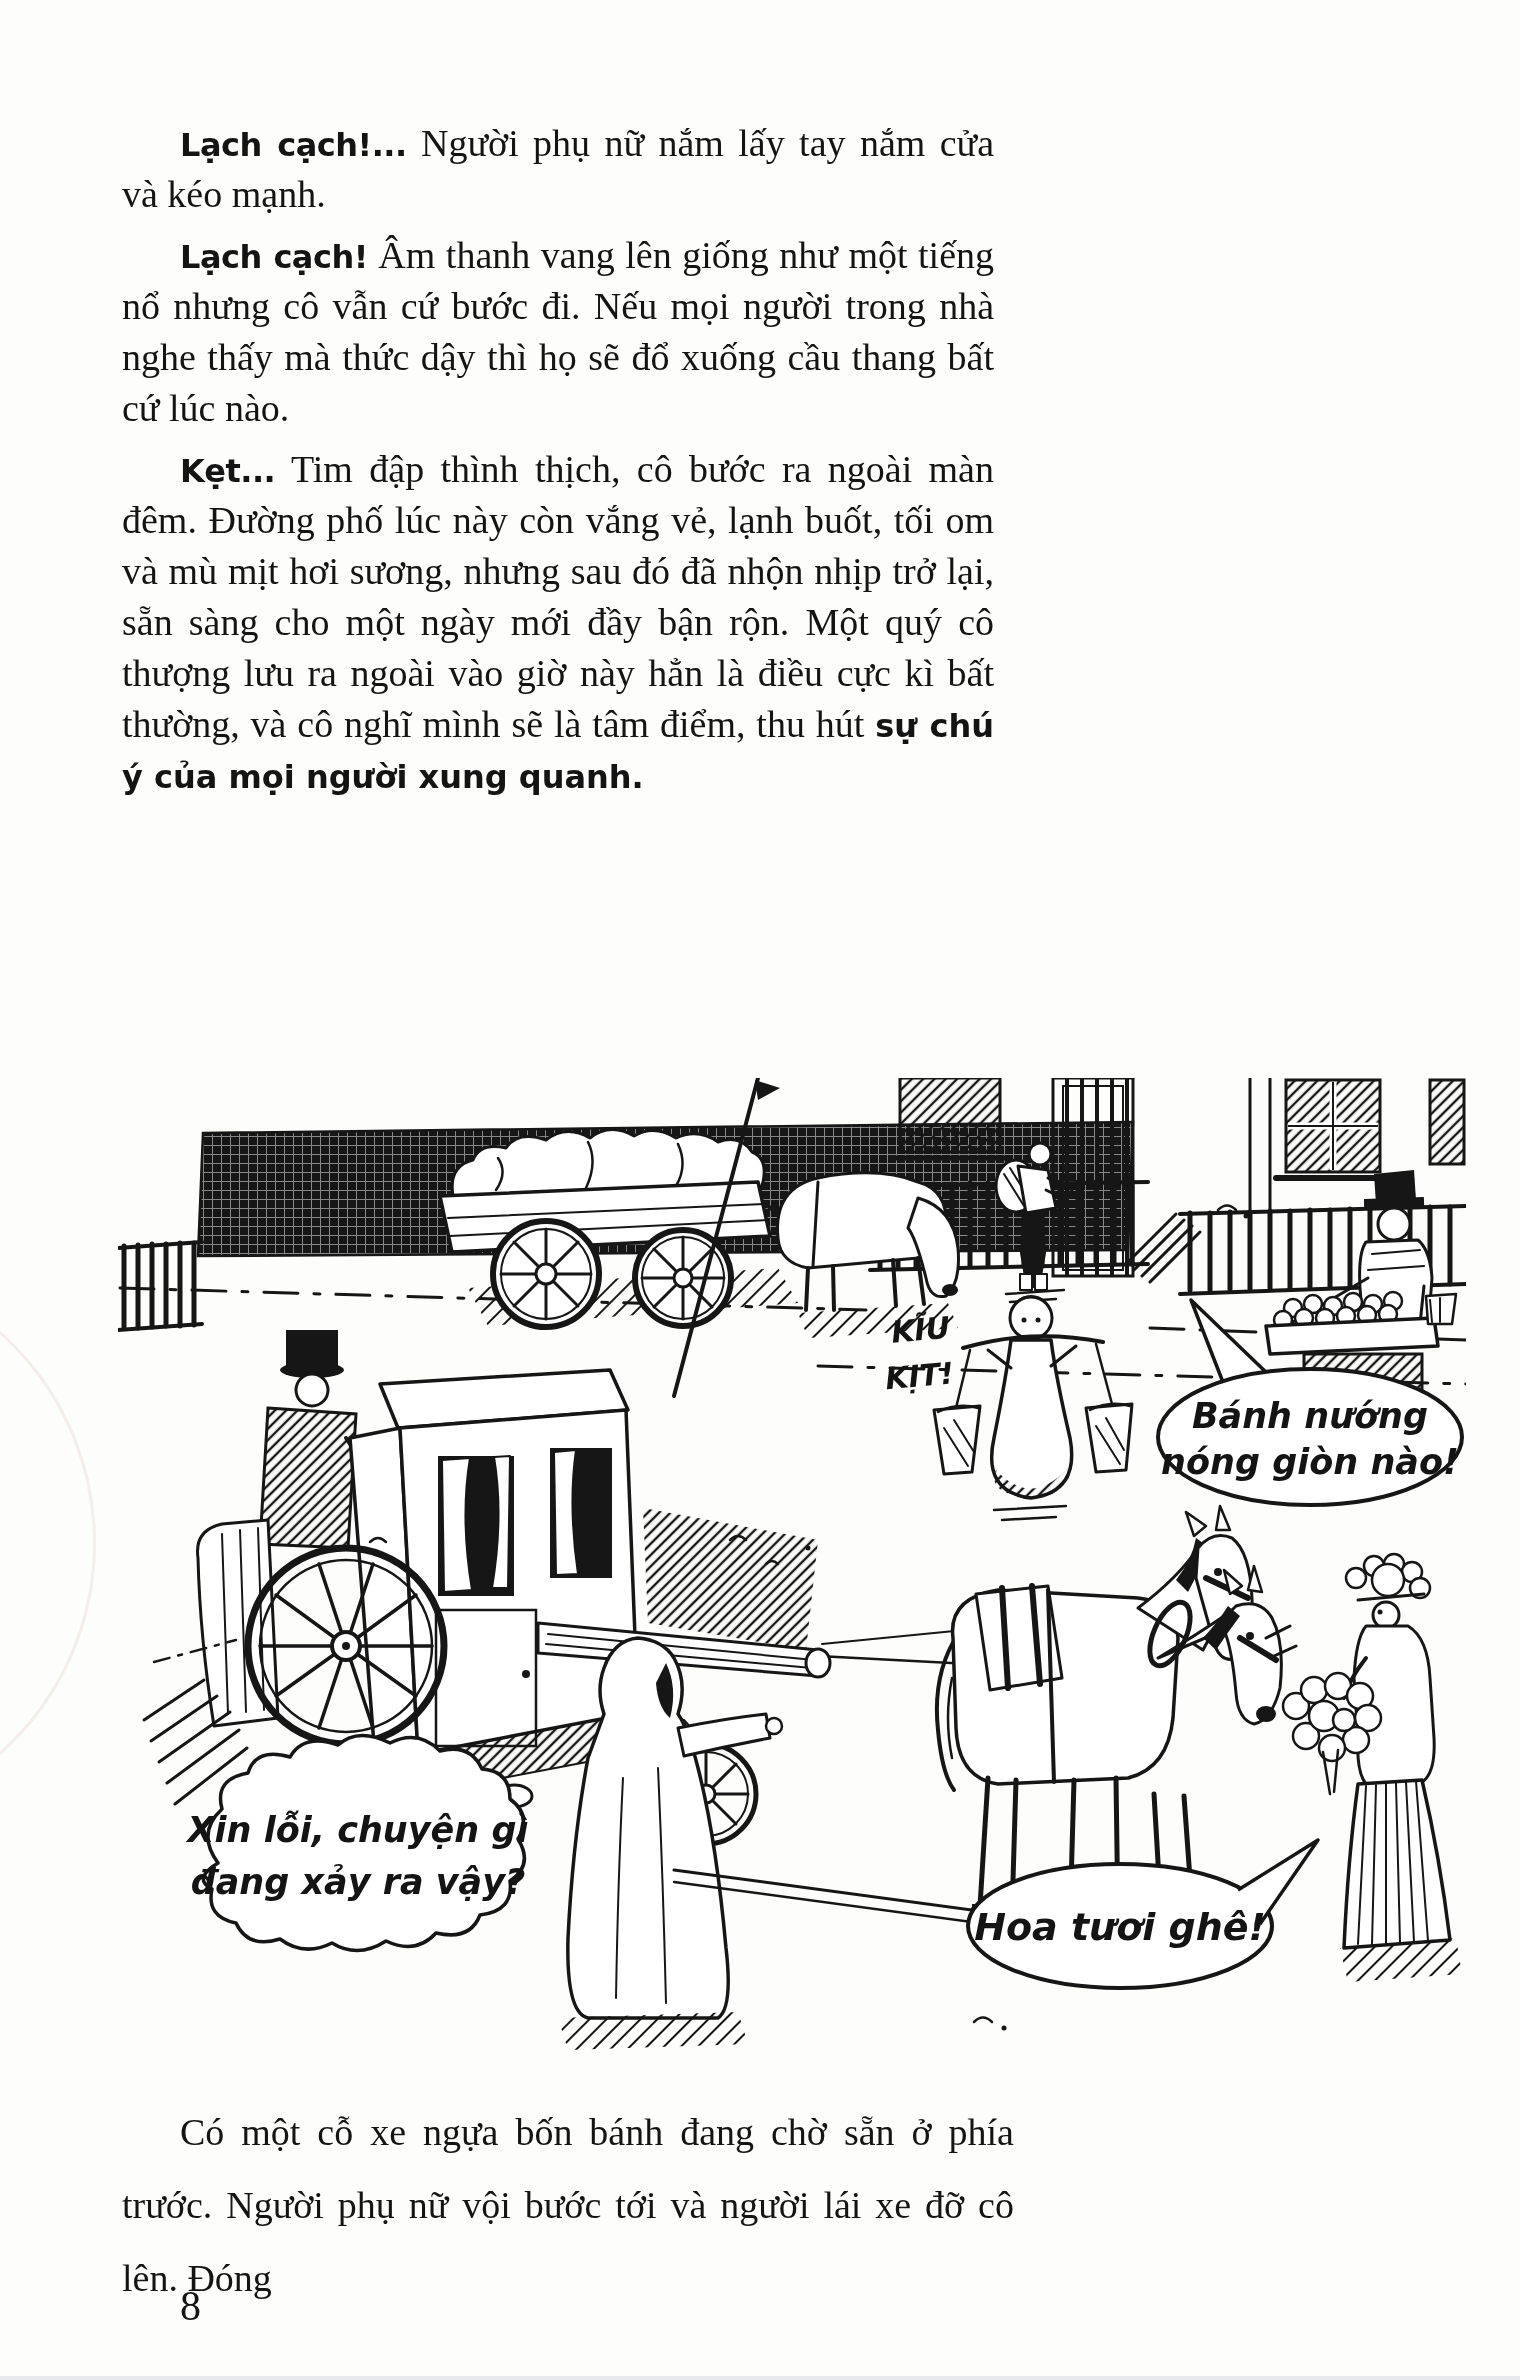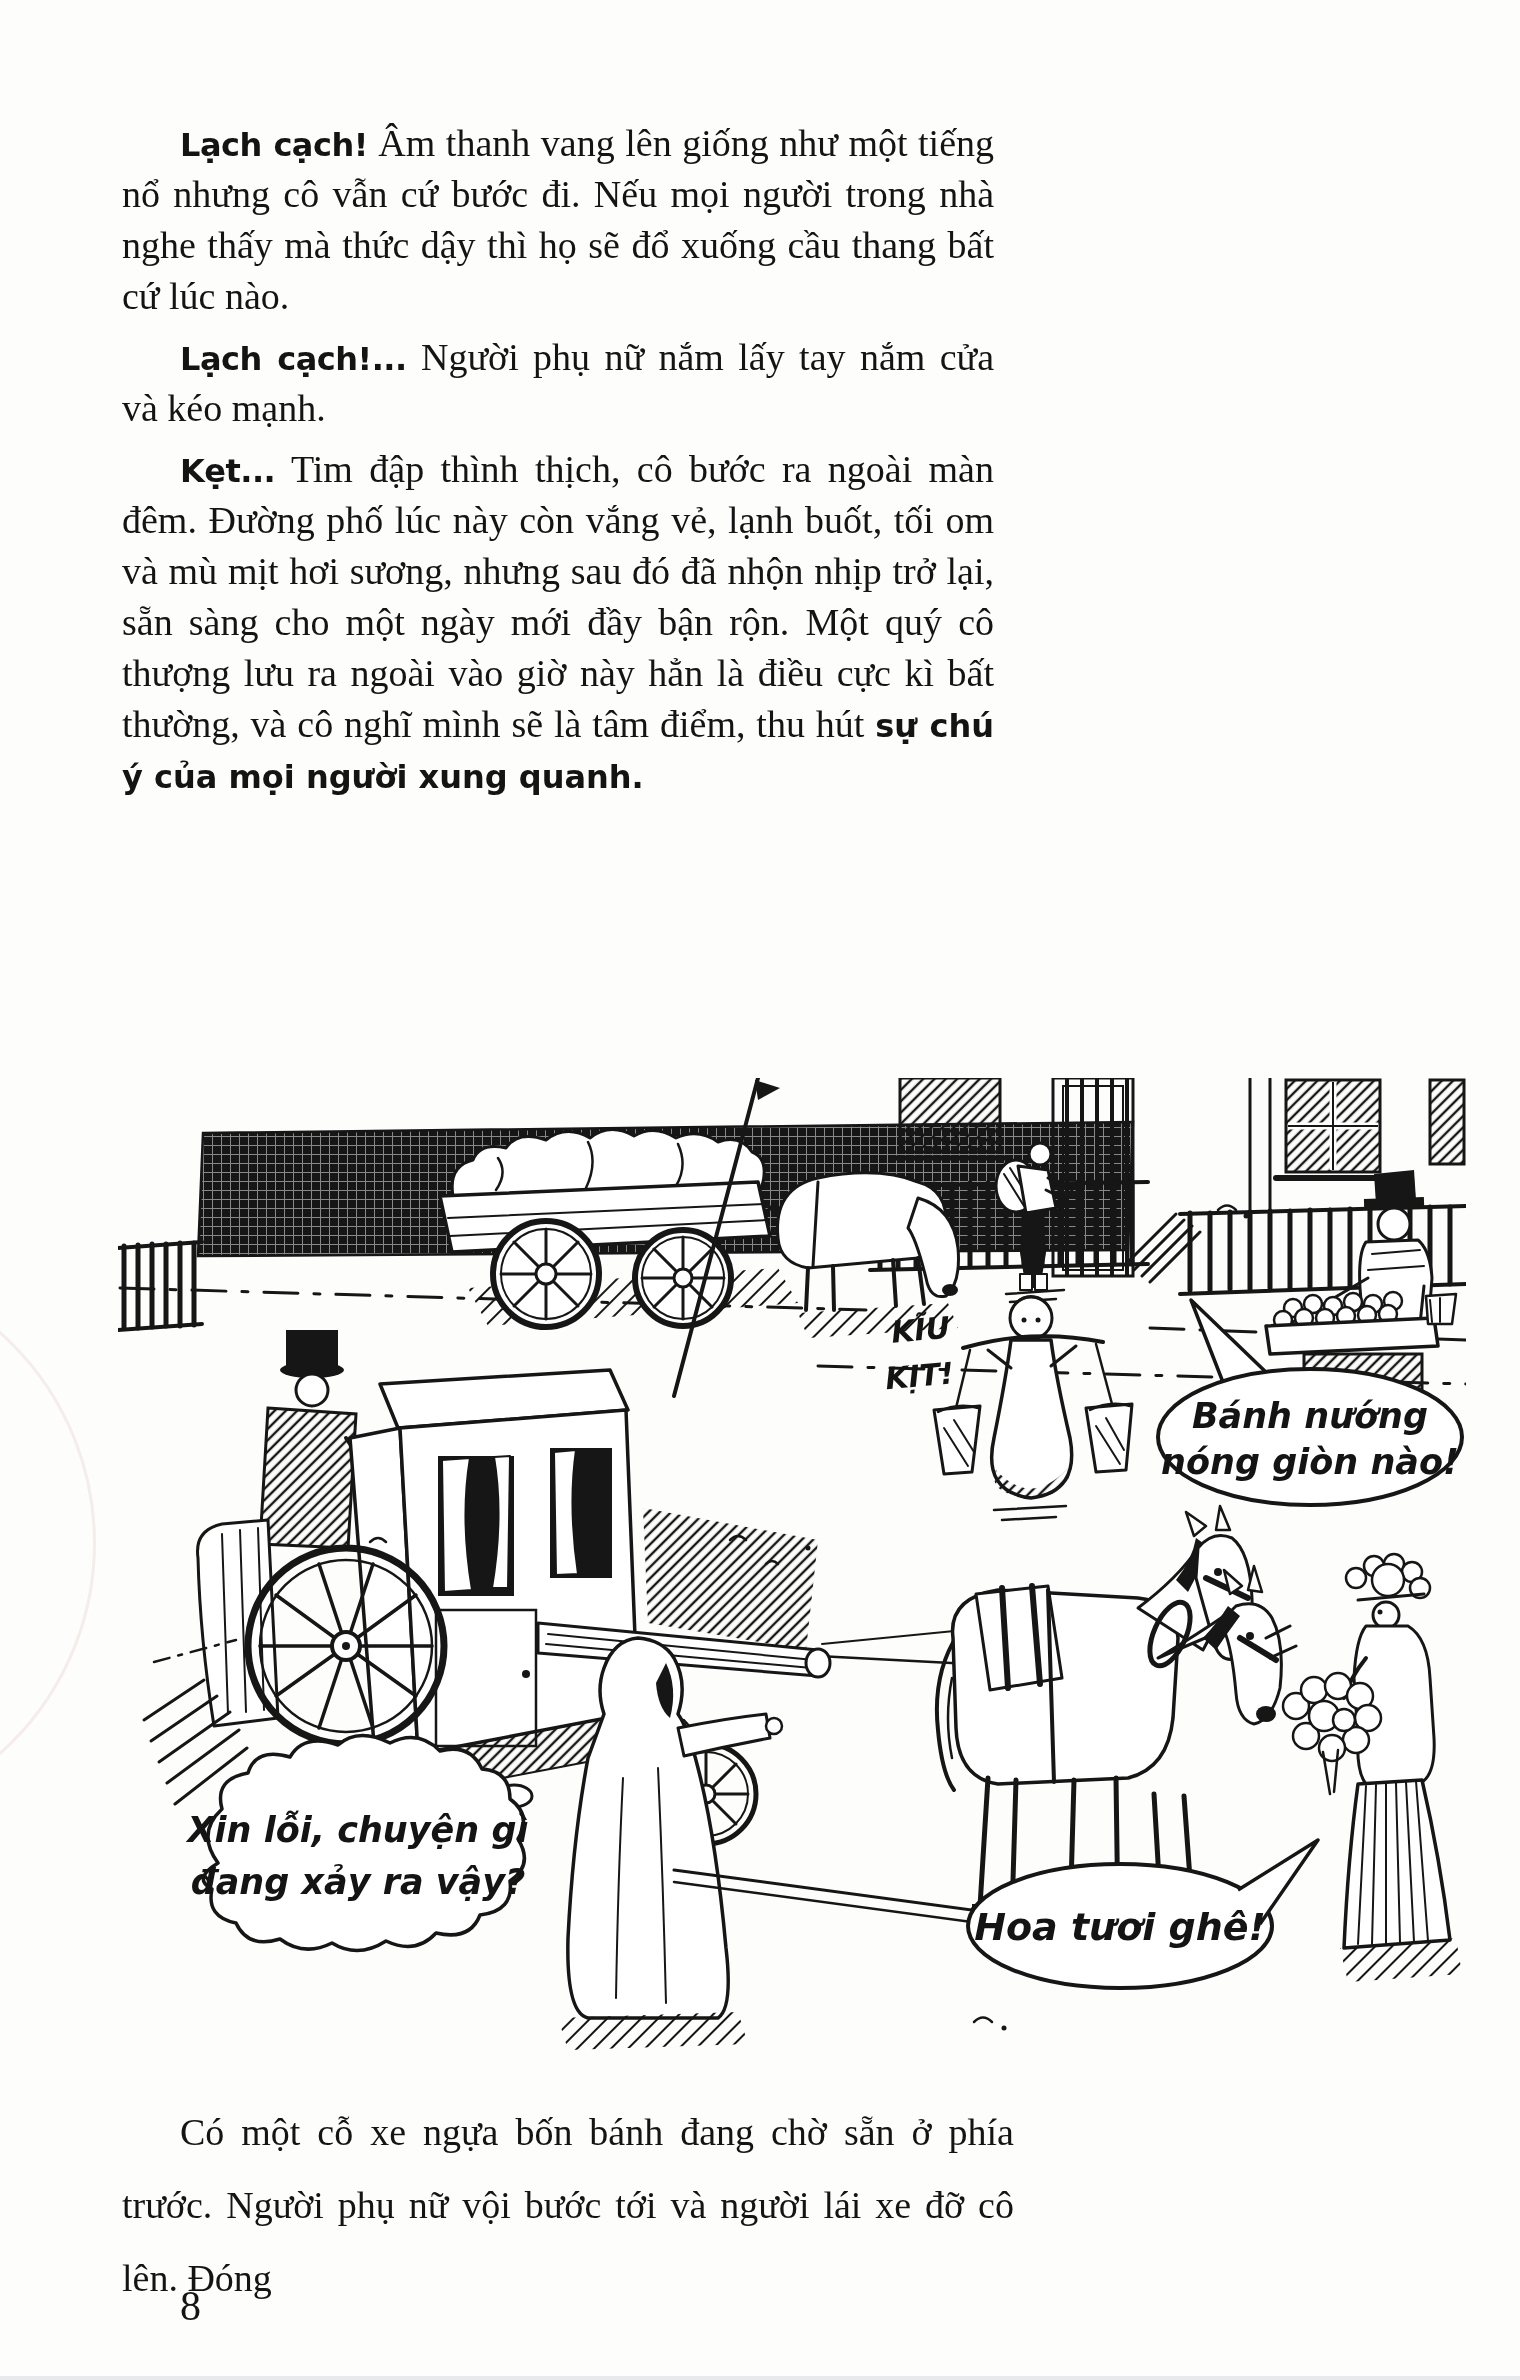--- a/index.html
+++ b/index.html
@@ -46,22 +46,22 @@
        font-size:30px;fill:#141414;text-anchor:middle;}
 </style>
 </head>
 <body>
 
 <div class="page">
 
   <div class="page-curl"></div>
 
   <div class="bodytext">
+    <p class="para"><span class="lead">Lạch cạch!...</span> <span>Người phụ nữ nắm lấy tay nắm cửa và kéo mạnh.</span></p>
     <p class="para"><span class="lead">Lạch cạch!</span> <span>Âm thanh vang lên giống như một tiếng nổ nhưng cô vẫn cứ bước đi. Nếu mọi người trong nhà nghe thấy mà thức dậy thì họ sẽ đổ xuống cầu thang bất cứ lúc nào.</span></p>
-    <p class="para"><span class="lead">Lạch cạch!...</span> <span>Người phụ nữ nắm lấy tay nắm cửa và kéo mạnh.</span></p>
     <p class="para"><span class="lead">Kẹt...</span> <span>Tim đập thình thịch, cô bước ra ngoài màn đêm. Đường phố lúc này còn vắng vẻ, lạnh buốt, tối om và mù mịt hơi sương, nhưng sau đó đã nhộn nhịp trở lại, sẵn sàng cho một ngày mới đầy bận rộn. Một quý cô thượng lưu ra ngoài vào giờ này hẳn là điều cực kì bất thường, và cô nghĩ mình sẽ là tâm điểm, thu hút </span><span class="boldtail">sự chú ý của mọi người xung quanh.</span></p>
   </div>
 
   <div class="illus">
   <svg viewBox="0 0 1348 988" width="1348" height="988" xmlns="http://www.w3.org/2000/svg">
     <defs>
       <pattern id="px" width="9" height="9" patternUnits="userSpaceOnUse">
         <rect width="9" height="9" fill="#161616"></rect>
         <path d="M0,4.5 H9 M4.5,0 V9" stroke="#fafafa" stroke-width="1" opacity="0.5"></path>
       </pattern>

